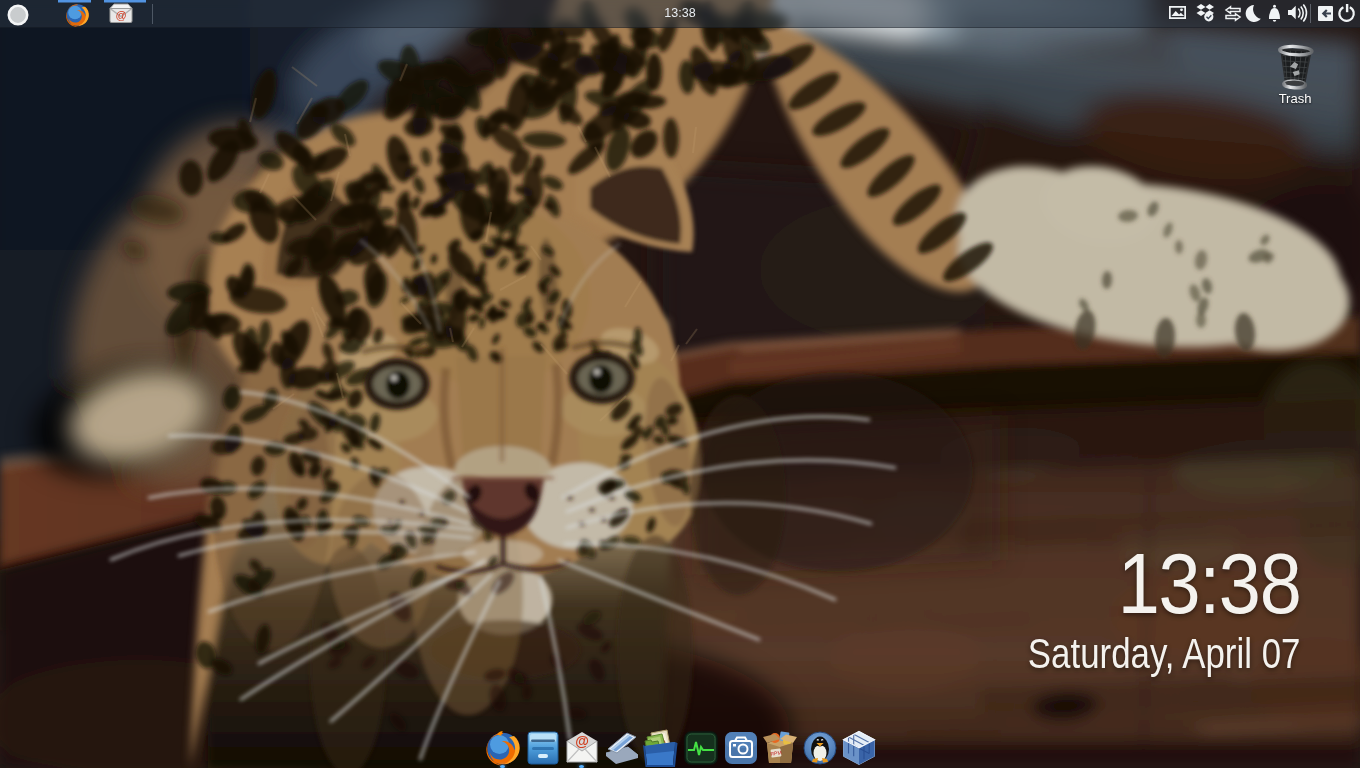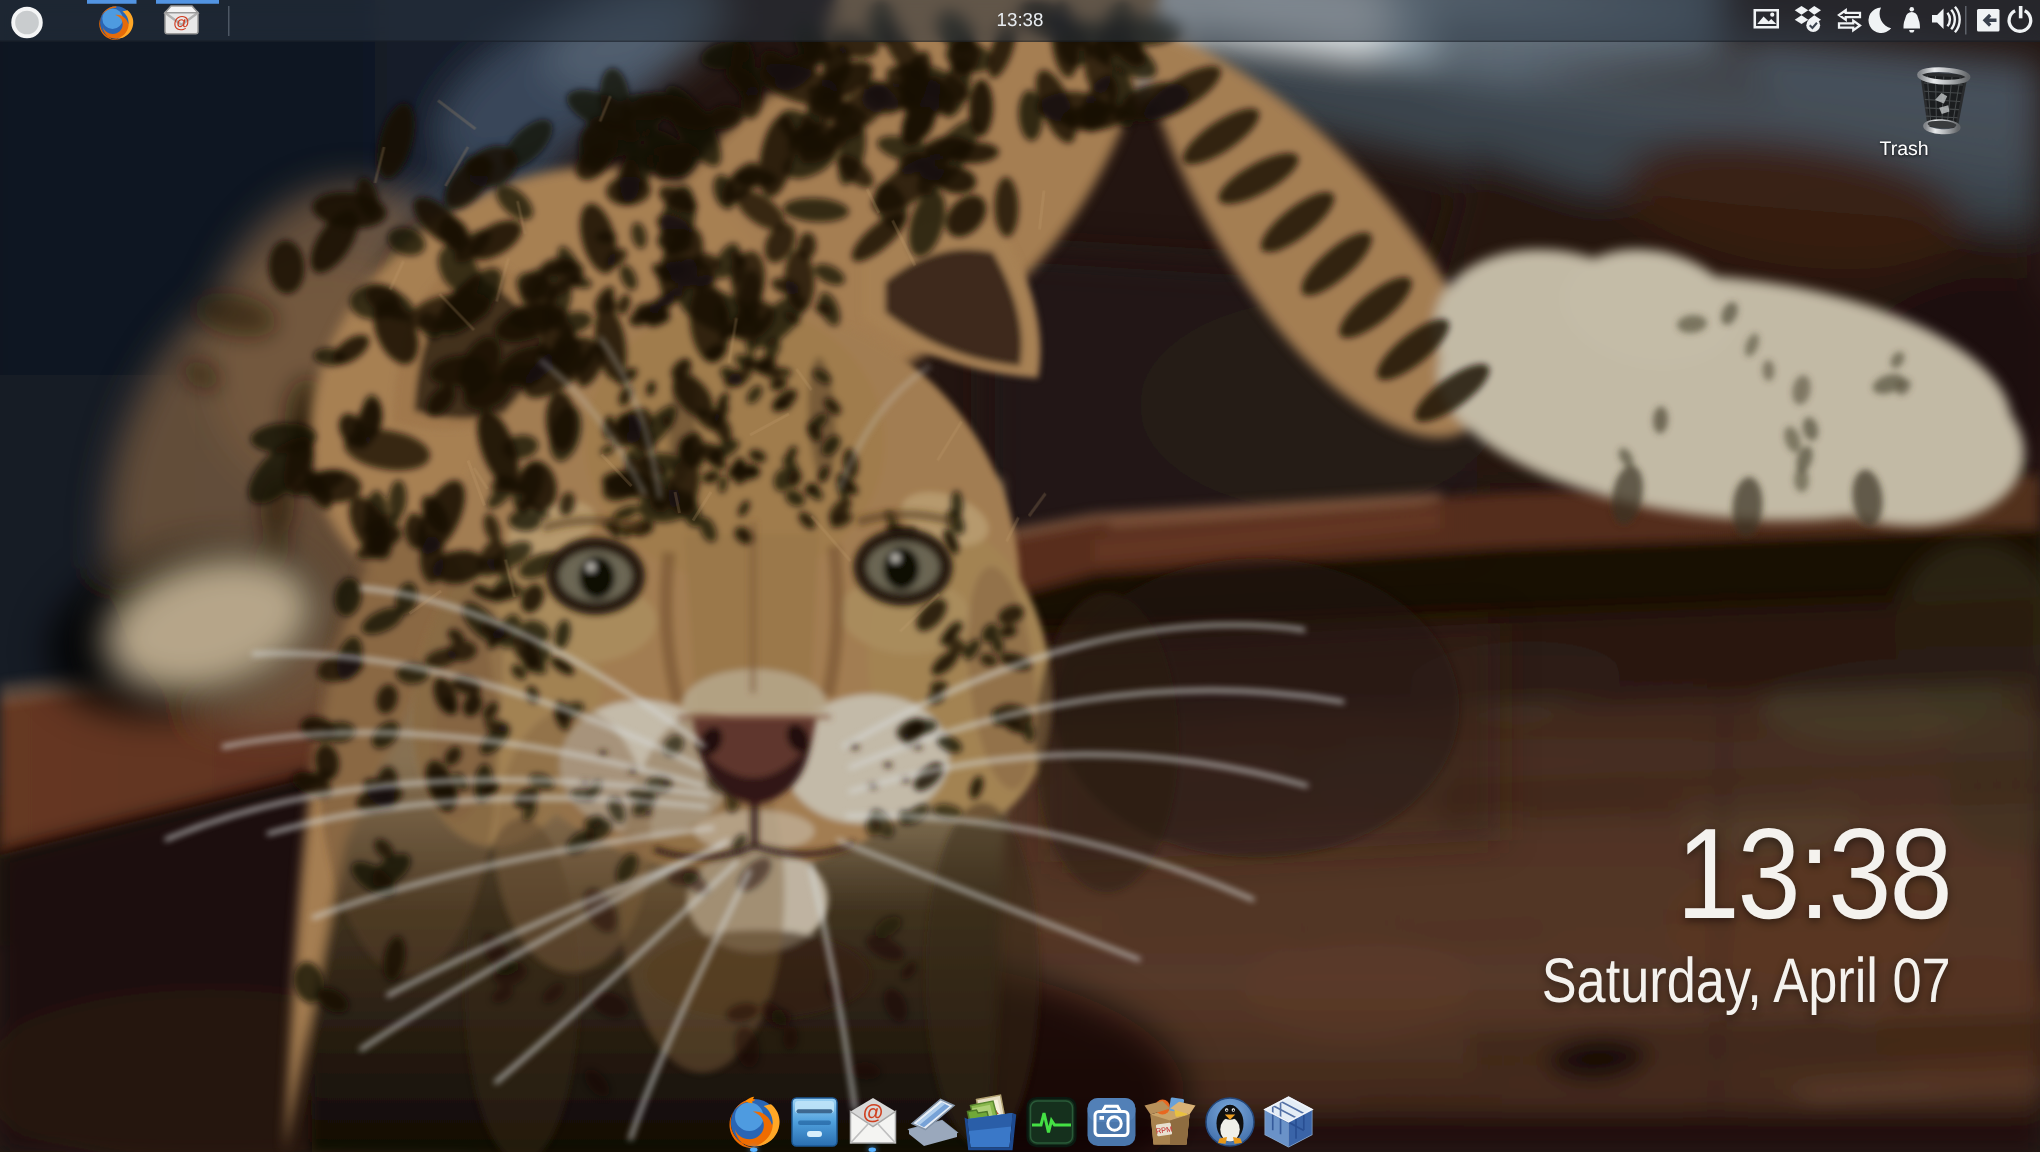--- a/index.html
+++ b/index.html
@@ -4,21 +4,21 @@
 font-family:"Liberation Sans",sans-serif;}
 #wall{position:absolute;left:0;top:0;width:1360px;height:768px;}
 #panel{position:absolute;left:0;top:0;width:1360px;height:27px;background:rgba(42,52,66,0.55);
 -webkit-backdrop-filter:blur(5px);backdrop-filter:blur(5px);border-bottom:1px solid rgba(0,0,0,0.25);}
 #pclock{position:absolute;left:0;top:0;width:1360px;height:27px;line-height:27px;text-align:center;
 color:#e8ecf0;font-size:12.5px;}
 #bigclock{position:absolute;right:60px;top:540px;text-align:right;color:#f4f2ee;
 text-shadow:0 2px 6px rgba(0,0,0,0.45);}
 #bigclock .t{font-size:86px;line-height:1;transform:scaleX(0.88);transform-origin:right center;letter-spacing:-1.5px;}
 #bigclock .d{font-size:42px;margin-top:4px;transform:scaleX(0.83);transform-origin:right center;}
-#trlabel{position:absolute;left:1253px;top:91px;width:84px;text-align:left;color:#fff;font-size:13px;
+#trlabel{position:absolute;left:1253px;top:91px;width:84px;text-align:center;color:#fff;font-size:13px;
 text-shadow:0 1px 2px rgba(0,0,0,0.8);}
 .dot{position:absolute;top:765px;width:5px;height:3px;border-radius:50%;background:#55b0ff;box-shadow:0 0 4px #55b0ff;}
 </style></head>
 <body>
 <div id="wall"><svg width="1360" height="768" viewBox="0 0 1360 768">
 <defs>
  <filter id="b2">
           <feGaussianBlur stdDeviation="2"></feGaussianBlur>
         </filter>
  <filter id="b4">

